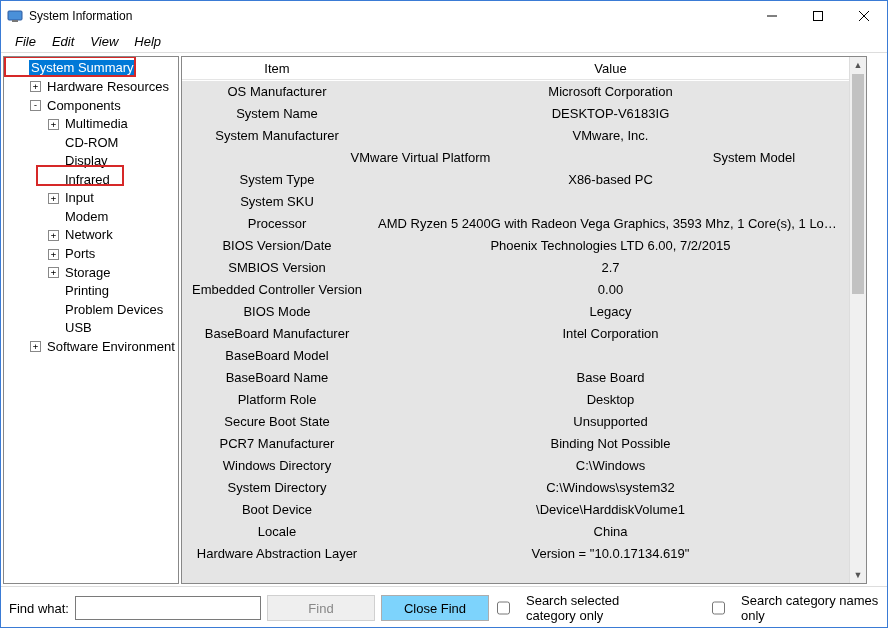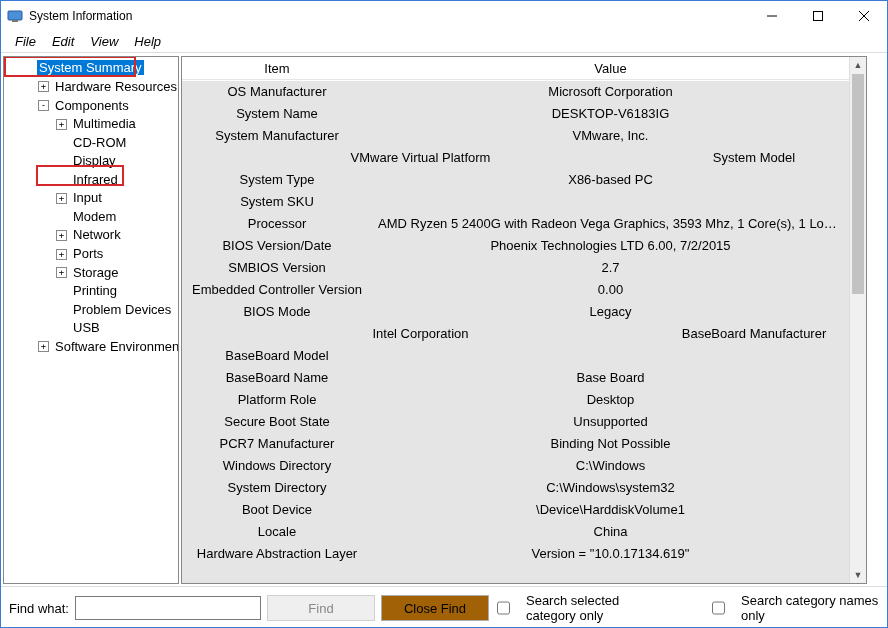--- a/index.html
+++ b/index.html
@@ -39,21 +39,21 @@
   .menubar .menu-item {
     padding:2px 8px; cursor:default;font-style:italic;
   }
   
   .main {
     flex:1 1 auto; display:flex; overflow:hidden;
     border-top:1px solid #fff;
   }
   .tree-pane {
     width:176px; border:1px solid #888; margin:2px 1px 2px 2px;
-    overflow:auto; background:#fff; padding:2px 16px;
+    overflow:auto; background:#fff; padding:2px 8px;
   }
   .list-pane {
     flex:1; border:1px solid #888; margin:2px 20px 2px 1px;
     overflow:hidden; background:#e5e5e5; display:flex; position:relative;text-align:center;
   }
   
   .tree-node { line-height:18px; white-space:nowrap; }
   .tree-indent-0 { padding-left:2px; }
   .tree-indent-1 { padding-left:18px; }
   .tree-indent-2 { padding-left:36px; }
@@ -100,21 +100,21 @@
     display:flex; flex-direction:row; gap:6px;
   }
   .find-row1 { display:flex; align-items:center; gap:6px; }
   .find-row1 label { white-space:nowrap; }
   .find-input {
     flex:1 1 auto; height:24px; border:1px solid #7a7a7a; padding:2px 4px;
     font-family:inherit; font-size:13px;
   }
   .btn {
     height:26px; min-width:108px; border:1px solid #adadad;
-    background:#a16207; cursor:default; font-family:inherit; font-size:13px;
+    background:#7dd3fc; cursor:default; font-family:inherit; font-size:13px;
   }
   .btn.disabled { color:#888; background:#efefef; border-color:#d0d0d0; }
   .find-row2 { display:flex; gap:40px; padding-left:2px; align-items:center; }
   .chk { display:flex; align-items:center; gap:16px; }
   .chk input { width:14px; height:14px; margin:0; }
 </style>
 </head>
 <body>
 
 <div class="titlebar">
@@ -252,22 +252,22 @@
           </div>
           <div class="list-row">
             <div class="cell col-item">Embedded Controller Version</div>
             <div class="cell col-value">0.00</div>
           </div>
           <div class="list-row">
             <div class="cell col-item">BIOS Mode</div>
             <div class="cell col-value">Legacy</div>
           </div>
           <div class="list-row">
+            <div class="cell col-item">BaseBoard Manufacturer</div>
             <div class="cell col-value">Intel Corporation</div>
-            <div class="cell col-item">BaseBoard Manufacturer</div>
           </div>
           <div class="list-row">
             <div class="cell col-item">BaseBoard Model</div>
           </div>
           <div class="list-row">
             <div class="cell col-item">BaseBoard Name</div>
             <div class="cell col-value">Base Board</div>
           </div>
           <div class="list-row">
             <div class="cell col-item">Platform Role</div>

